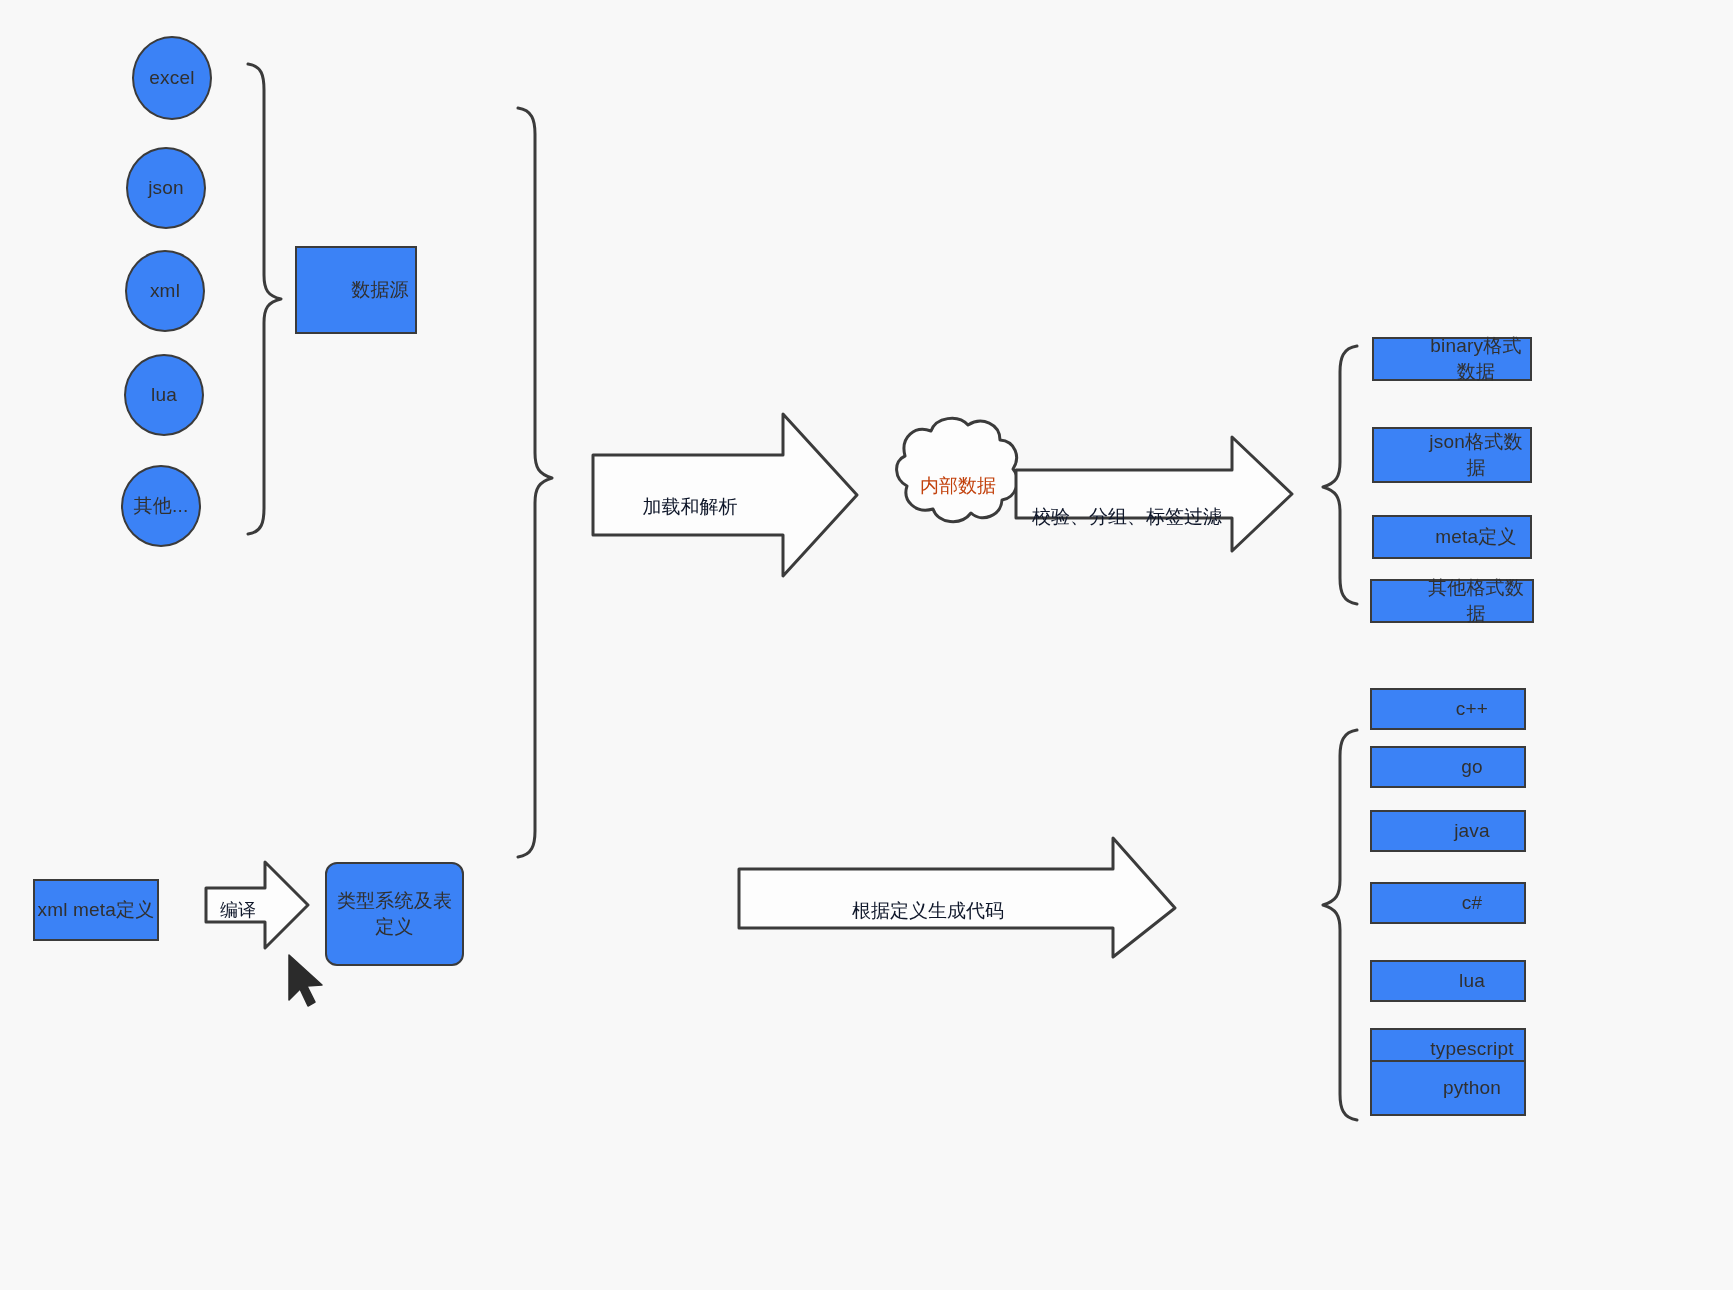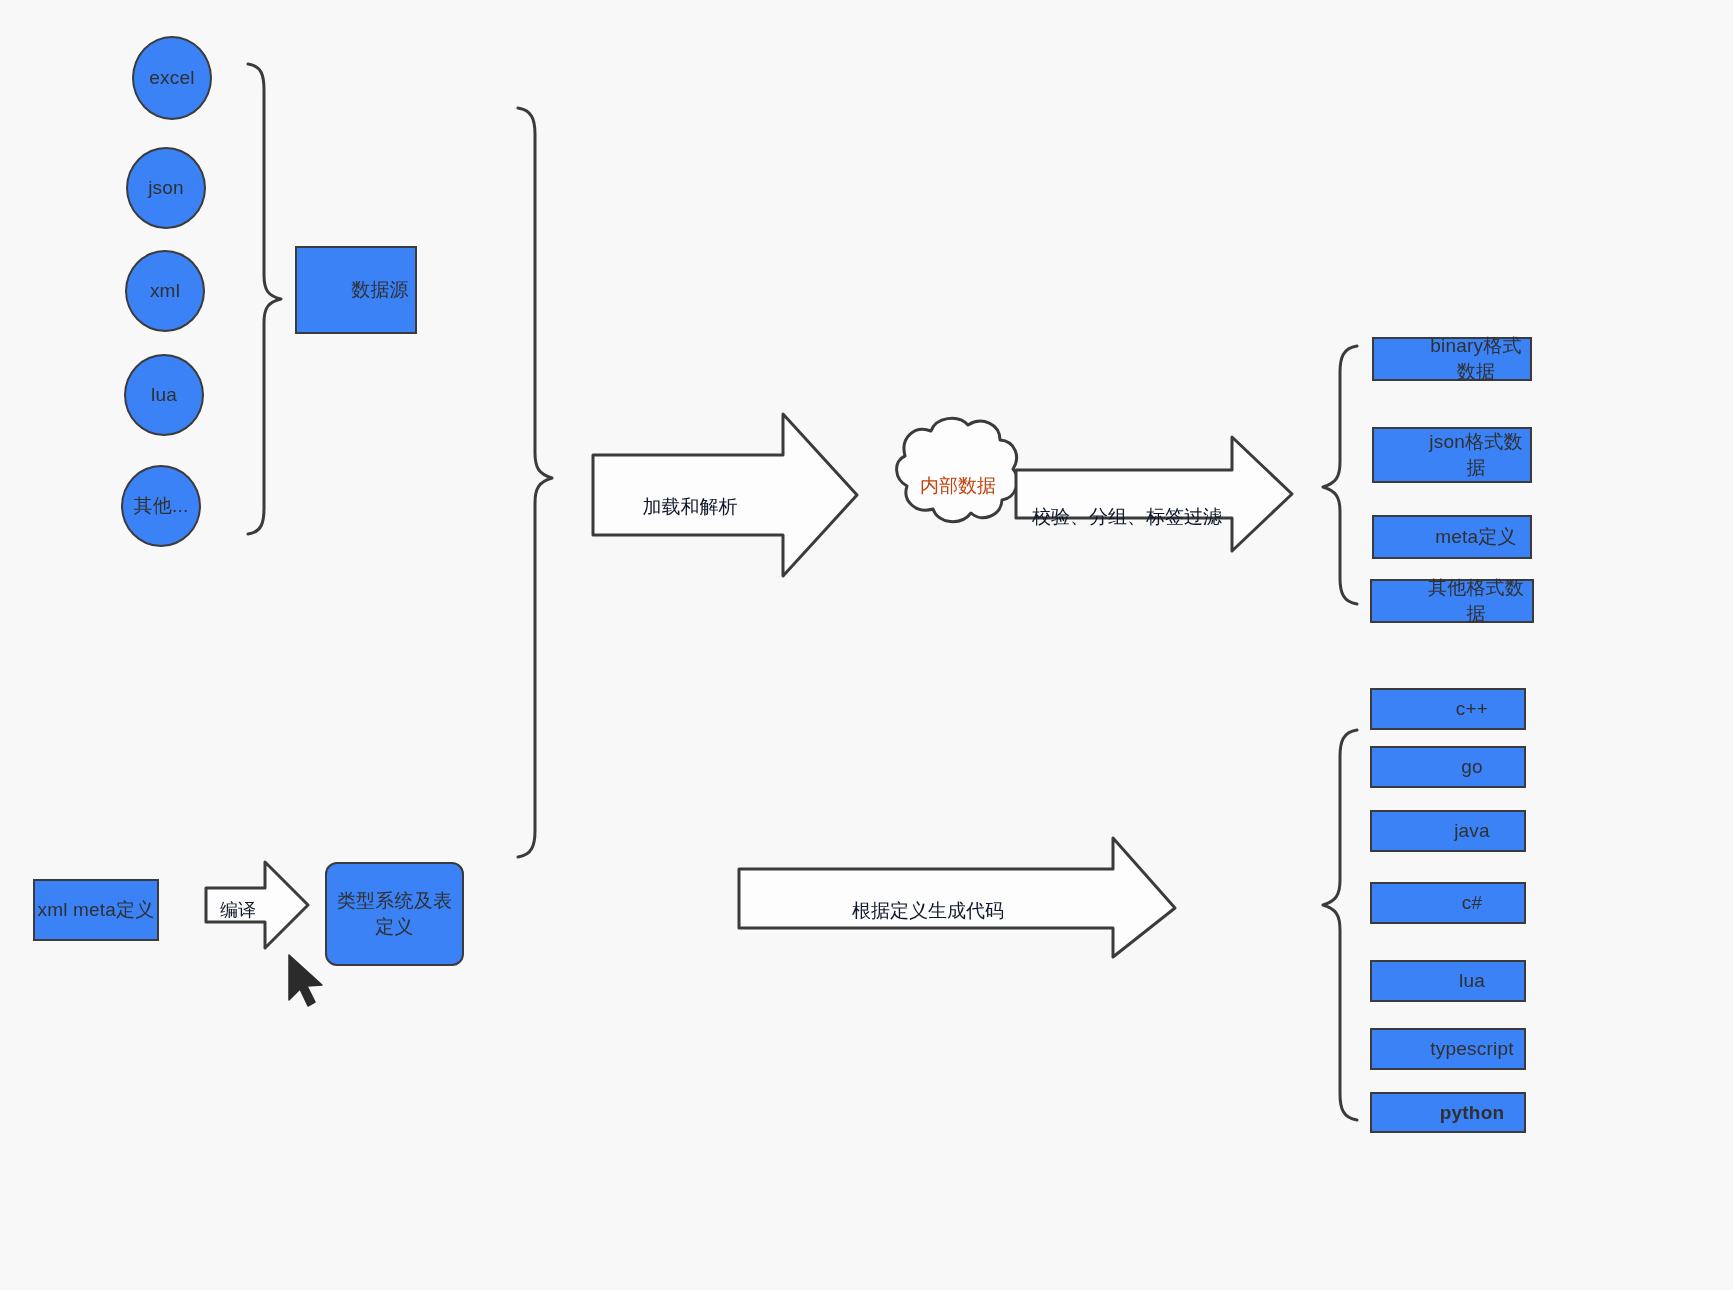--- a/index.html
+++ b/index.html
@@ -236,17 +236,17 @@
   </div>
   <div class="node rect" style="left:1370px; top:882px; width:156px; height:42px;">
     <span>c#</span>
   </div>
   <div class="node rect" style="left:1370px; top:960px; width:156px; height:42px;">
     <span>lua</span>
   </div>
   <div class="node rect" style="left:1370px; top:1028px; width:156px; height:42px;">
     <span>typescript</span>
   </div>
-  <div class="node rect" style="left:1370px; top:1092px; width:156px; height:41px;font-weight:bold;">
+  <div class="node rect" style="left:1370px; top:1060px; width:156px; height:56px;">
     <span>python</span>
   </div>
 
 </div>
 
 </body></html>

